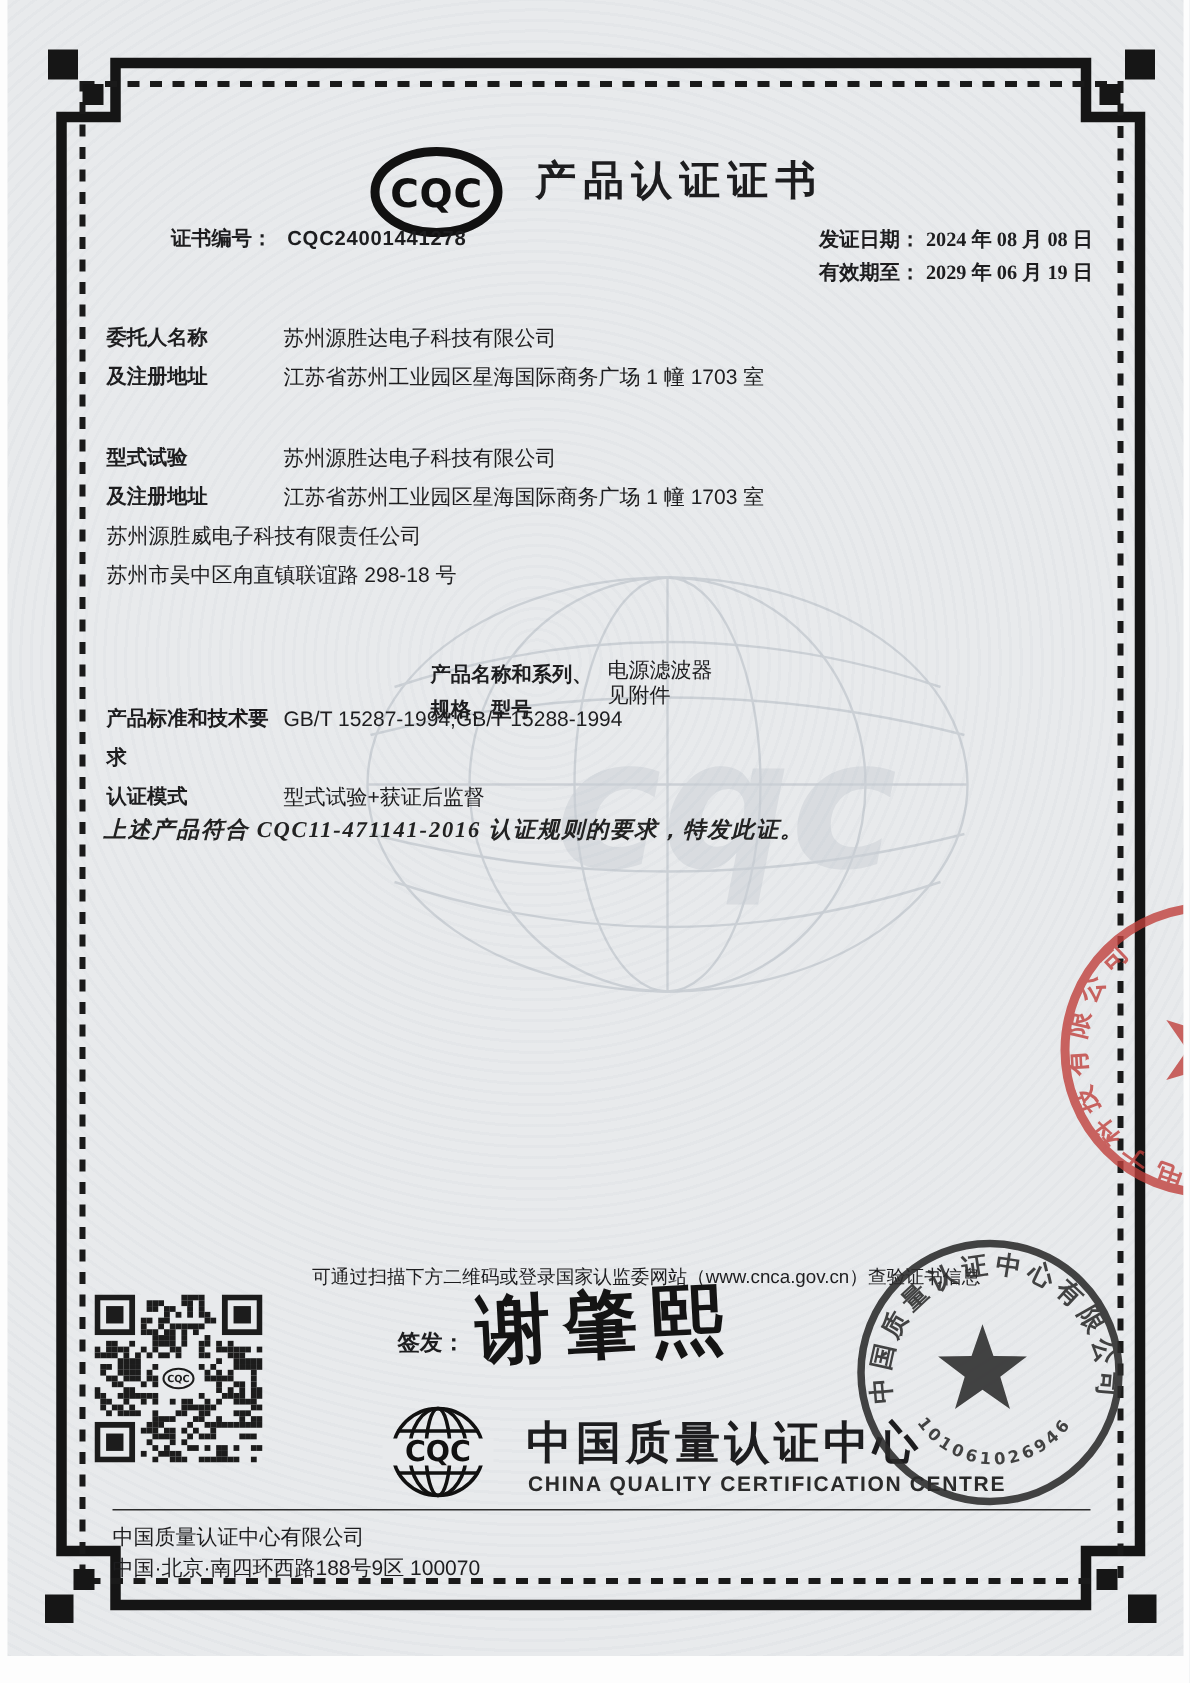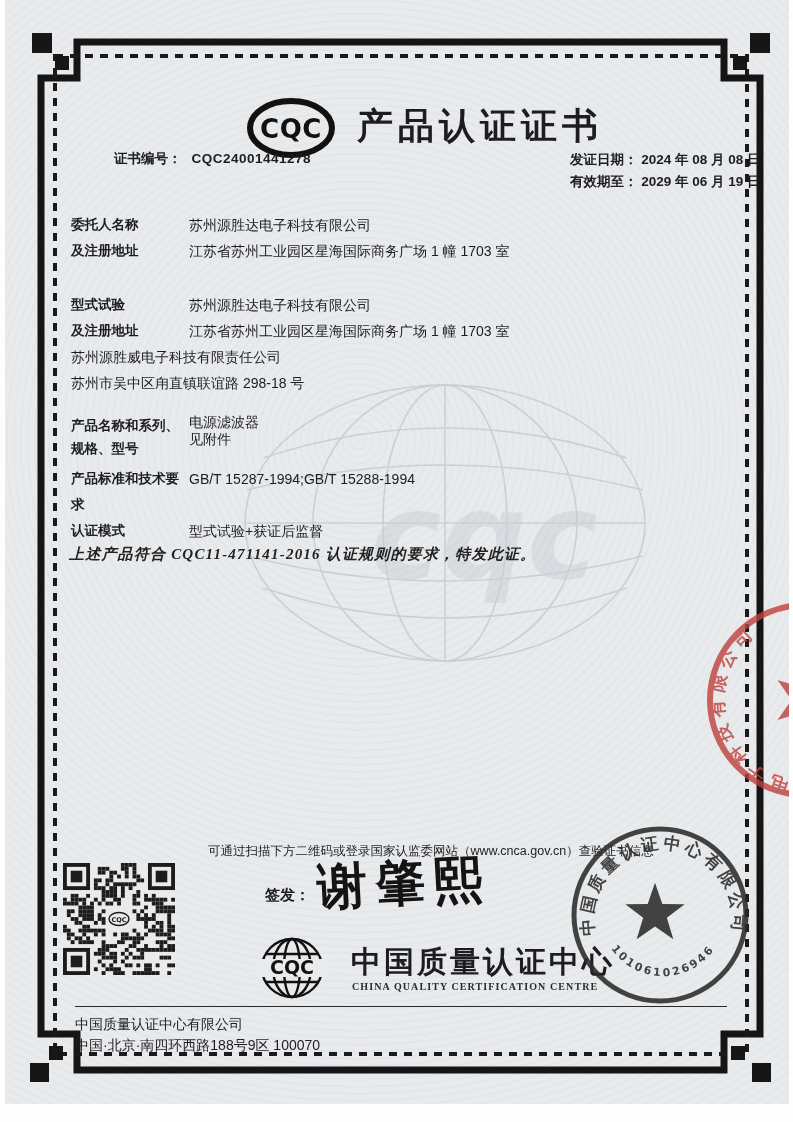--- a/index.html
+++ b/index.html
@@ -8,50 +8,50 @@
     background:#e8eaec;
     background-image:repeating-radial-gradient(circle at 45% 40%, rgba(150,160,175,0.05) 0 2px, transparent 2px 7px);
     overflow:hidden;
     font-family:"Liberation Sans","DejaVu Sans",sans-serif;
     color:#1d1d1f;
   }
   .abs{position:absolute;}
   svg text{font-family:"DejaVu Sans","Liberation Sans",sans-serif;}
 
   
-  .title{left:352px; top:102px; font-size:36px; font-weight:bold; letter-spacing:5px;}
+  .title{left:352px; top:102px; font-size:27px; font-weight:bold; letter-spacing:5px;}
   .certno{left:109px; top:150px; font-size:13.5px;}
   .certno .lab{font-weight:bold;}
   .certno .val{font-weight:bold; margin-left:10px; letter-spacing:0.5px;}
   .dates{left:541px; top:149px; font-size:13.5px; line-height:22px;}
-  .dates .lab{font-weight:bold;margin-left:24px;}
-  .dates .val{font-weight:bold;}
+  .dates .lab{font-weight:bold;}
+  .dates .val{font-weight:bold;font-family:Liberation Serif, serif;}
 
   
   .fgroup{position:absolute; left:66px; display:flex; width:620px;}
   .flabel{width:118px; font-weight:bold; font-size:13.5px; line-height:26px; flex:none;}
   .fvalue{font-size:14px; line-height:26px;}
   .g1{top:212px;} .g2{top:292px;} .g3{top:344px;}
-  .g4{top:414px;} .g4 .flabel{line-height:23px;} .g4 .fvalue{line-height:17px;}
+  .g4{top:438px;justify-content:center;} .g4 .flabel{line-height:23px;} .g4 .fvalue{line-height:17px;}
   .g5{top:466px;} .g6{top:518px;}
 
   .statement{left:64px; top:542px; width:580px;
     font-family:"Liberation Serif","DejaVu Serif",serif; font-style:italic;
     font-size:15px; line-height:25px; letter-spacing:1.2px; font-weight:600; color:#222;}
 
   
   .note{left:203px; top:843px; font-size:12.5px;}
   .signlab{left:260px; top:886px; font-size:15px; font-weight:bold;}
   .signature{left:312px; top:850px; font-size:50px; font-weight:bold;
     font-family:"Liberation Serif","DejaVu Serif",serif;
     transform:rotate(-3deg); letter-spacing:8px; color:#141414;}
 
   
   .issuer-cn{left:346px; top:942px; font-size:30px; font-weight:bold; letter-spacing:3px;}
-  .issuer-en{left:347px; top:981px; font-size:10px; font-weight:bold; letter-spacing:1.1px; color:#2a2a2a;font-family:Liberation Serif, serif;}
+  .issuer-en{left:347px; top:981px; font-size:14px; font-weight:bold; letter-spacing:1.1px; color:#2a2a2a;}
 
   
   .rule{left:70px; top:1006px; width:652px; height:0; border-top:1.6px solid #2a2a2a;}
   .f-left{left:70px; top:1014px; font-size:14px; line-height:21px;}
   .f-right{left:420px; top:1014px; width:302px; text-align:right; font-size:14px; line-height:21px;}
   .f-right .lab{font-weight:bold;}
 
   .wm{opacity:0.35;}
 </style>
 </head>

